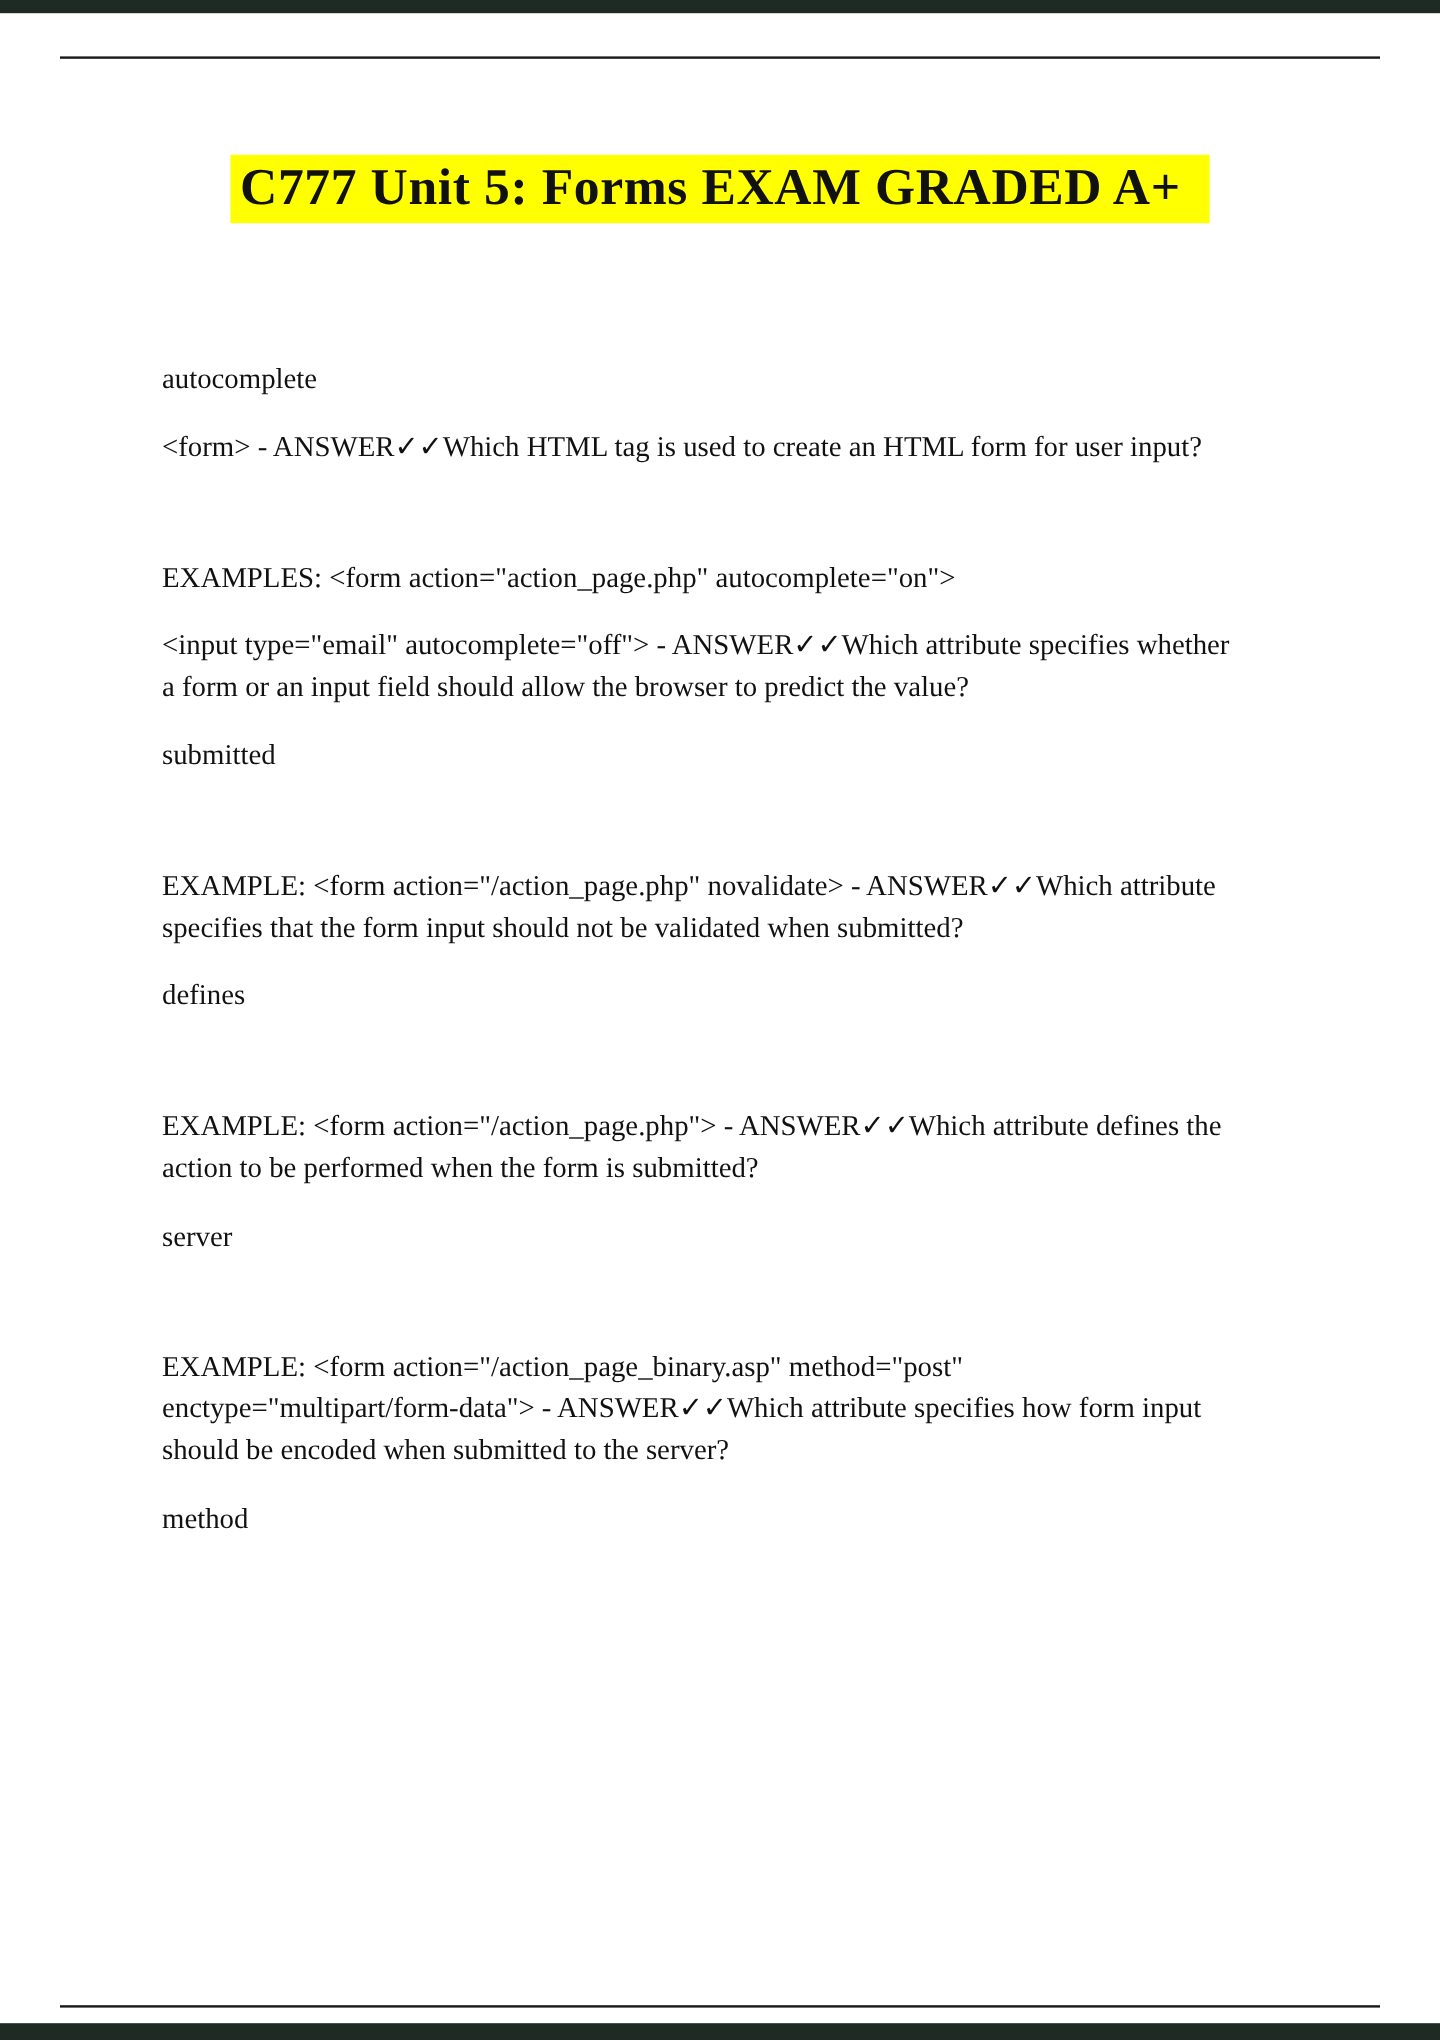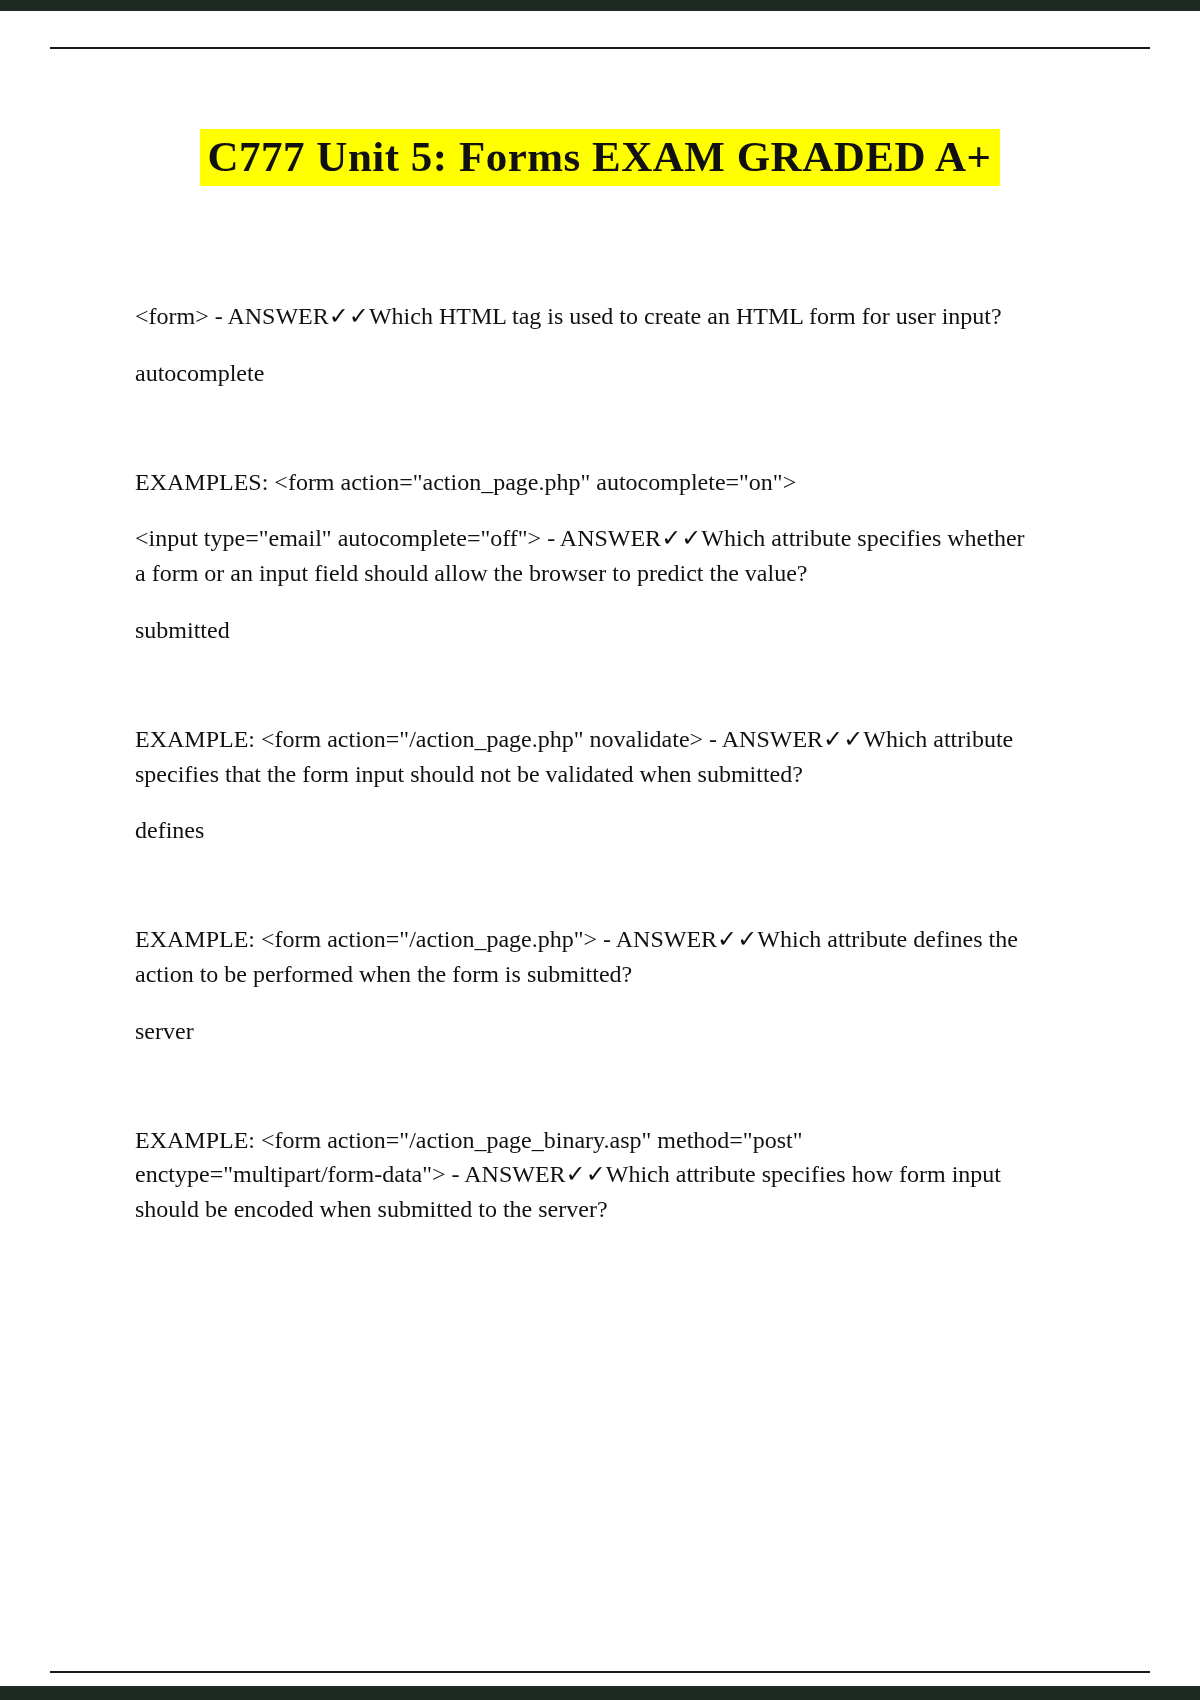--- a/index.html
+++ b/index.html
@@ -45,21 +45,21 @@
     margin: 0;
     padding-top: 132px;
     text-align: center;
     font-size: 43px;
     font-weight: bold;
     letter-spacing: 0.5px;
   }
   .title mark {
     background: #ffff00;
     color: #111111;
-    padding: 4px 9px 6px 8px;
+    padding: 4px 24px 6px 8px;
   }
   .content {
     margin: 118px 160px 0 135px;
     font-size: 24px;
     line-height: 1.45;
   }
   .para {
     margin: 0 0 22px 0;
   }
   .gap-top {
@@ -71,29 +71,30 @@
 
 <div class="page">
 
   <div class="top-bar"></div>
 
   <hr class="rule top-rule">
 
   <h1 class="title"><mark>C777 Unit 5: Forms EXAM GRADED A+</mark></h1>
 
   <div class="content">
+    <p class="para">autocomplete</p>
     <p class="para">&lt;form&gt; - ANSWER✓✓Which HTML tag is used to create an HTML form for user input?</p>
-    <p class="para">autocomplete</p>
     <p class="para gap-top">EXAMPLES: &lt;form action="action_page.php" autocomplete="on"&gt;</p>
     <p class="para">&lt;input type="email" autocomplete="off"&gt; - ANSWER✓✓Which attribute specifies whether a form or an input field should allow the browser to predict the value?</p>
     <p class="para">submitted</p>
     <p class="para gap-top">EXAMPLE: &lt;form action="/action_page.php" novalidate&gt; - ANSWER✓✓Which attribute specifies that the form input should not be validated when submitted?</p>
     <p class="para">defines</p>
     <p class="para gap-top">EXAMPLE: &lt;form action="/action_page.php"&gt; - ANSWER✓✓Which attribute defines the action to be performed when the form is submitted?</p>
     <p class="para">server</p>
     <p class="para gap-top">EXAMPLE: &lt;form action="/action_page_binary.asp" method="post" enctype="multipart/form-data"&gt; - ANSWER✓✓Which attribute specifies how form input should be encoded when submitted to the server?</p>
+    <p class="para">method</p>
   </div>
 
   <hr class="rule bottom-rule">
 
   <div class="bottom-bar"></div>
 
 </div>
 
 </body></html>

